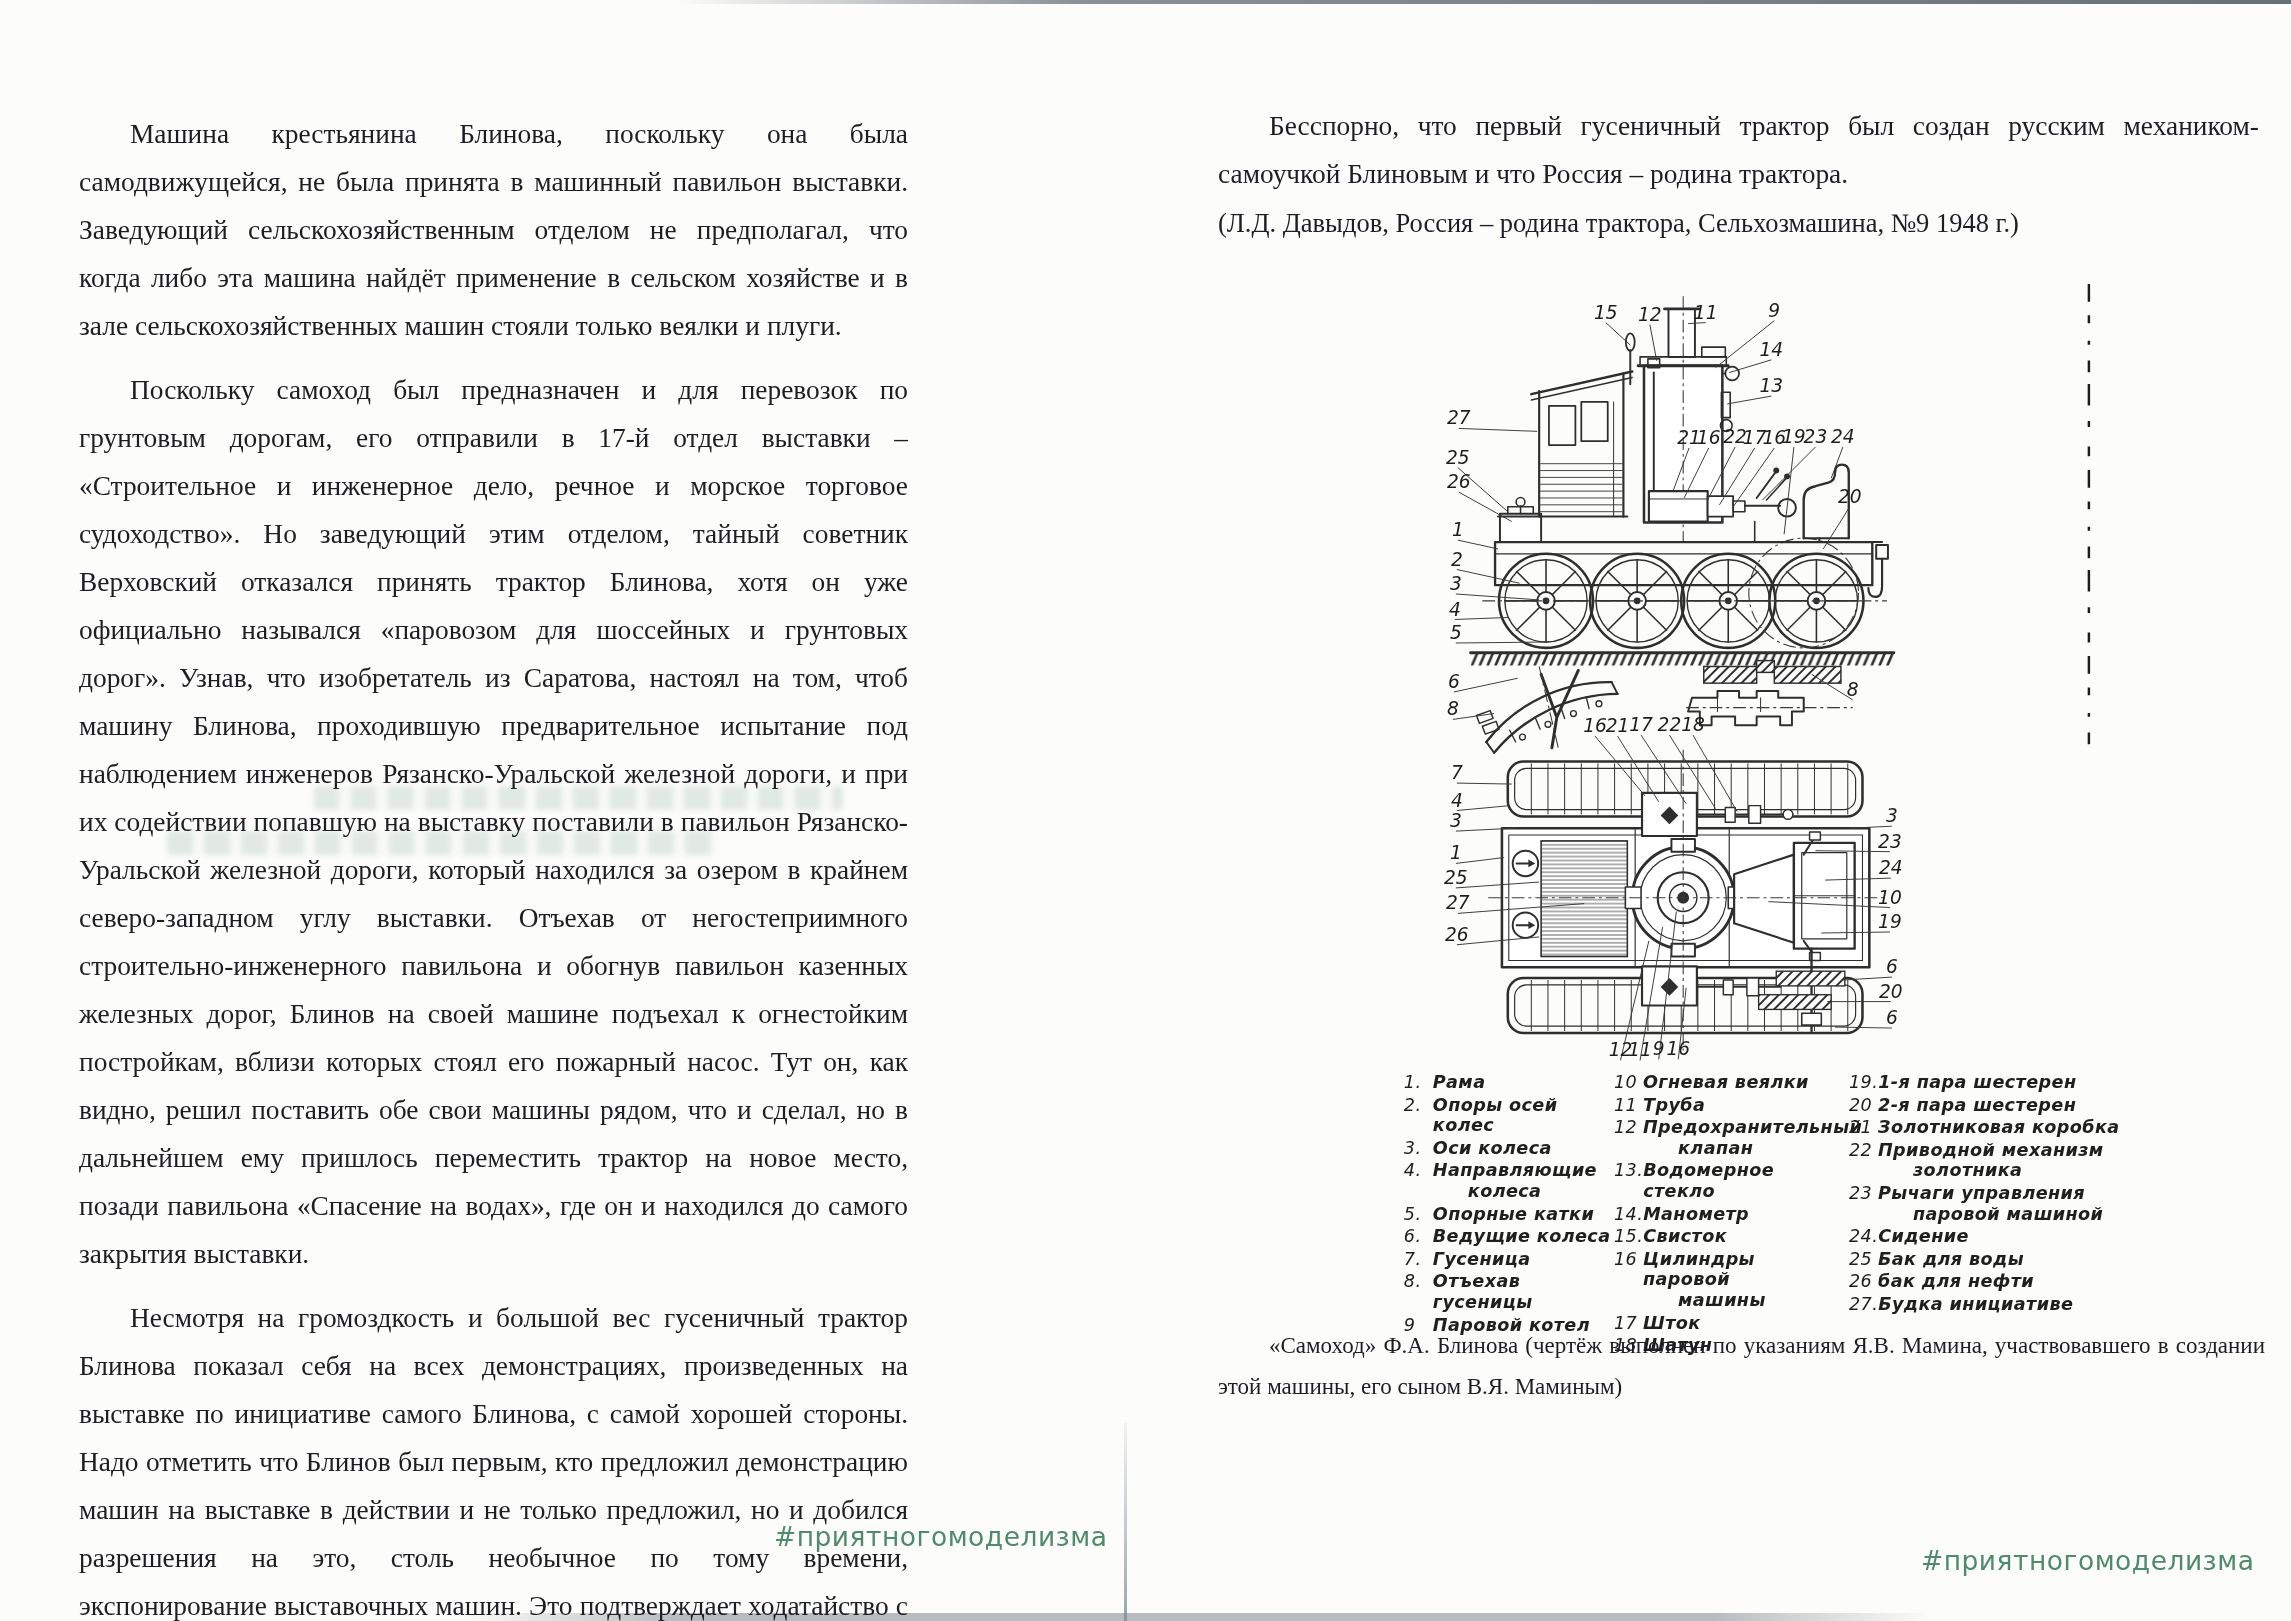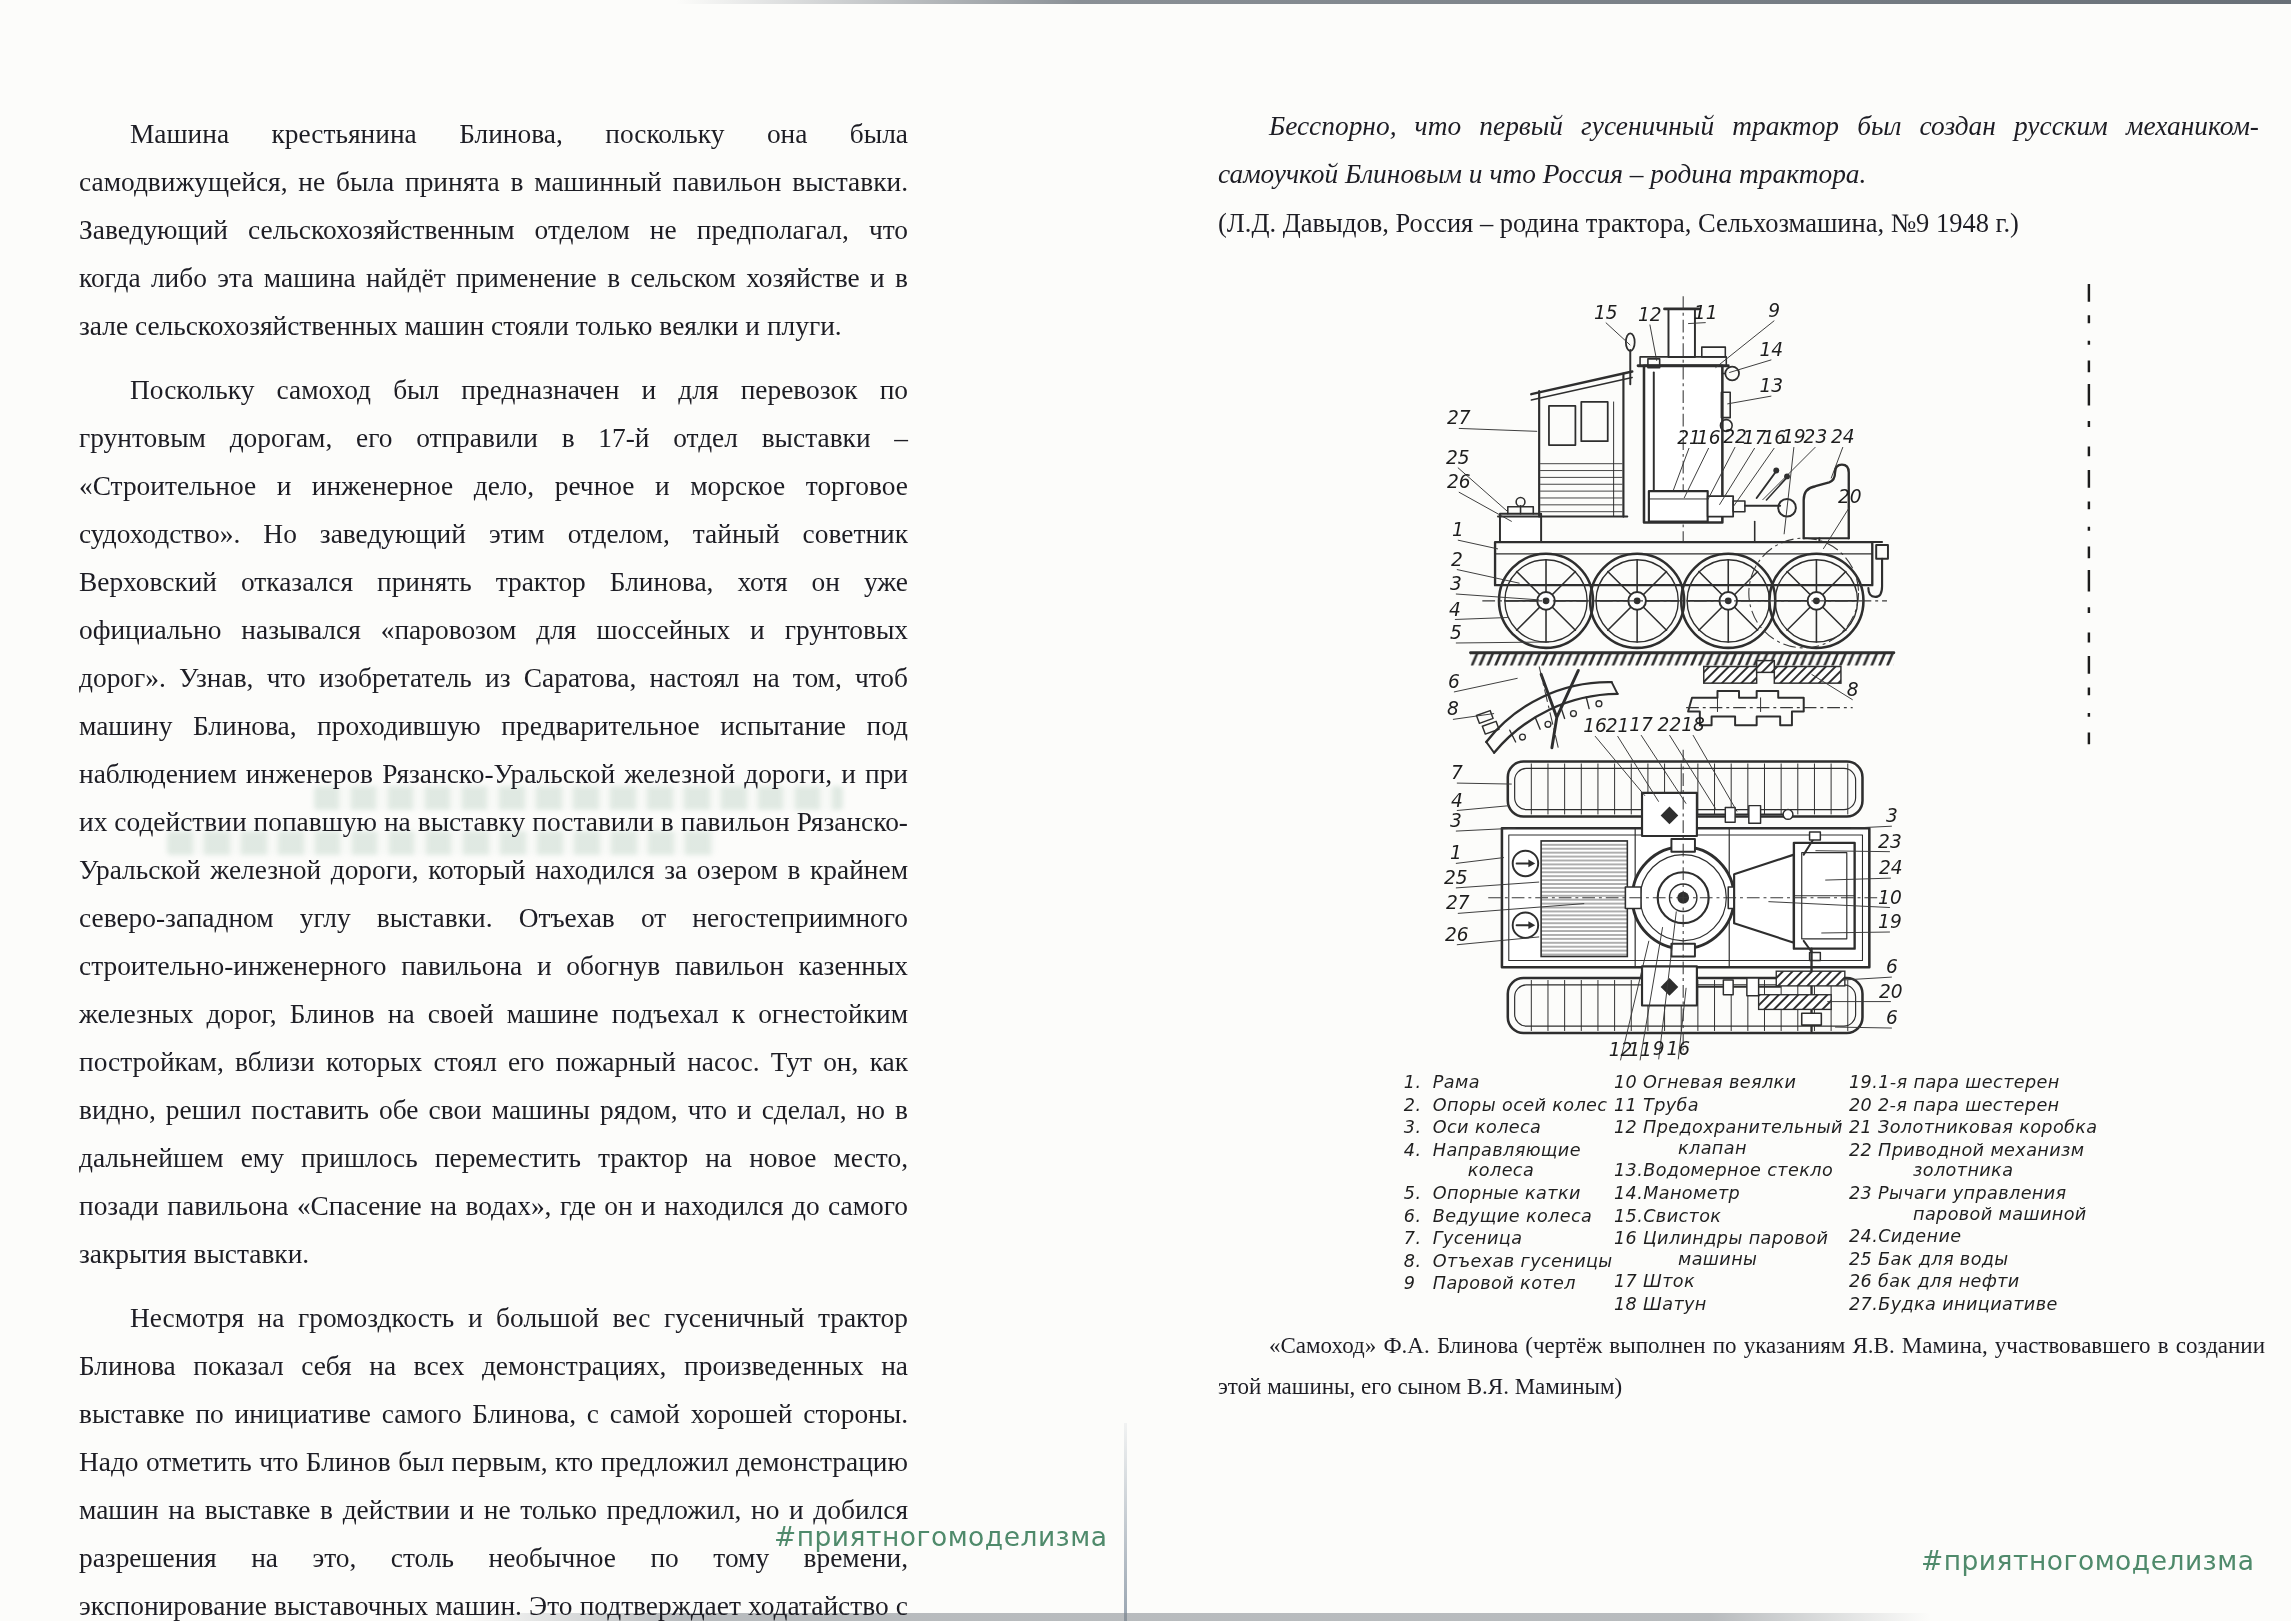--- a/index.html
+++ b/index.html
@@ -26,21 +26,21 @@
     font-size:27.4px;line-height:48px;text-align:justify;}
   .left-col p{margin:16px;text-indent:51px;}
 
   .hashtag{position:absolute;font-family:"DejaVu Sans",sans-serif;
     font-size:26.5px;letter-spacing:0.5px;}
   .hashtag-left{left:774px;top:1521px;width:294px;text-align:right;}
   .hashtag-right{left:1921px;top:1545px;width:294px;text-align:right;}
 
   
   .right-intro{position:absolute;left:1218px;top:102px;width:1041px;
-    font-size:27.4px;line-height:48px;text-align:justify;font-style:italic;}
+    font-size:27.4px;line-height:48px;text-align:justify;}
   .right-intro p{margin:0;text-indent:51px;}
   .attribution{position:absolute;left:1218px;top:208px;width:1041px;
     font-size:26.5px;text-align:left;padding-right:3.9px;box-sizing:border-box;}
   .caption{position:absolute;left:1218px;top:1325px;width:1047px;
     font-size:23px;line-height:41px;text-align:justify;text-indent:51px;}
 
   
   .figure{position:absolute;left:1392px;top:255px;width:745px;height:823px;}
   .figure svg{display:block;}
   .s{stroke:#2e2e2e;fill:none;stroke-linecap:round;stroke-linejoin:round;}
@@ -54,21 +54,21 @@
   
   .legend{position:absolute;left:1392px;top:1072px;width:882px;
     font-family:"DejaVu Sans",sans-serif;font-style:italic;
     font-size:17.6px;line-height:20.6px;letter-spacing:0.4px;color:#1f1f1f;}
   .legend-col{position:absolute;top:0;}
   .legend-col1{left:11.8px;width:211px;}
   .legend-col2{left:222px;width:230px;}
   .legend-col3{left:457px;width:294px;}
   .legend-item{display:flex;margin:0 0 2px 0;}
   .legend-item .num{flex:0 0 29px;}
-  .legend-item .txt{flex:1;}
+  .legend-item .txt{flex:1;font-weight:bold;}
   .legend-item .l2{display:block;padding-left:35px;}
 </style>
 </head>
 <body>
 
 <div class="top-edge"></div>
 <div class="fold-line"></div>
 <div class="bottom-edge"></div>
 <div class="bleed bleed1"></div>
 <div class="bleed bleed2"></div>

